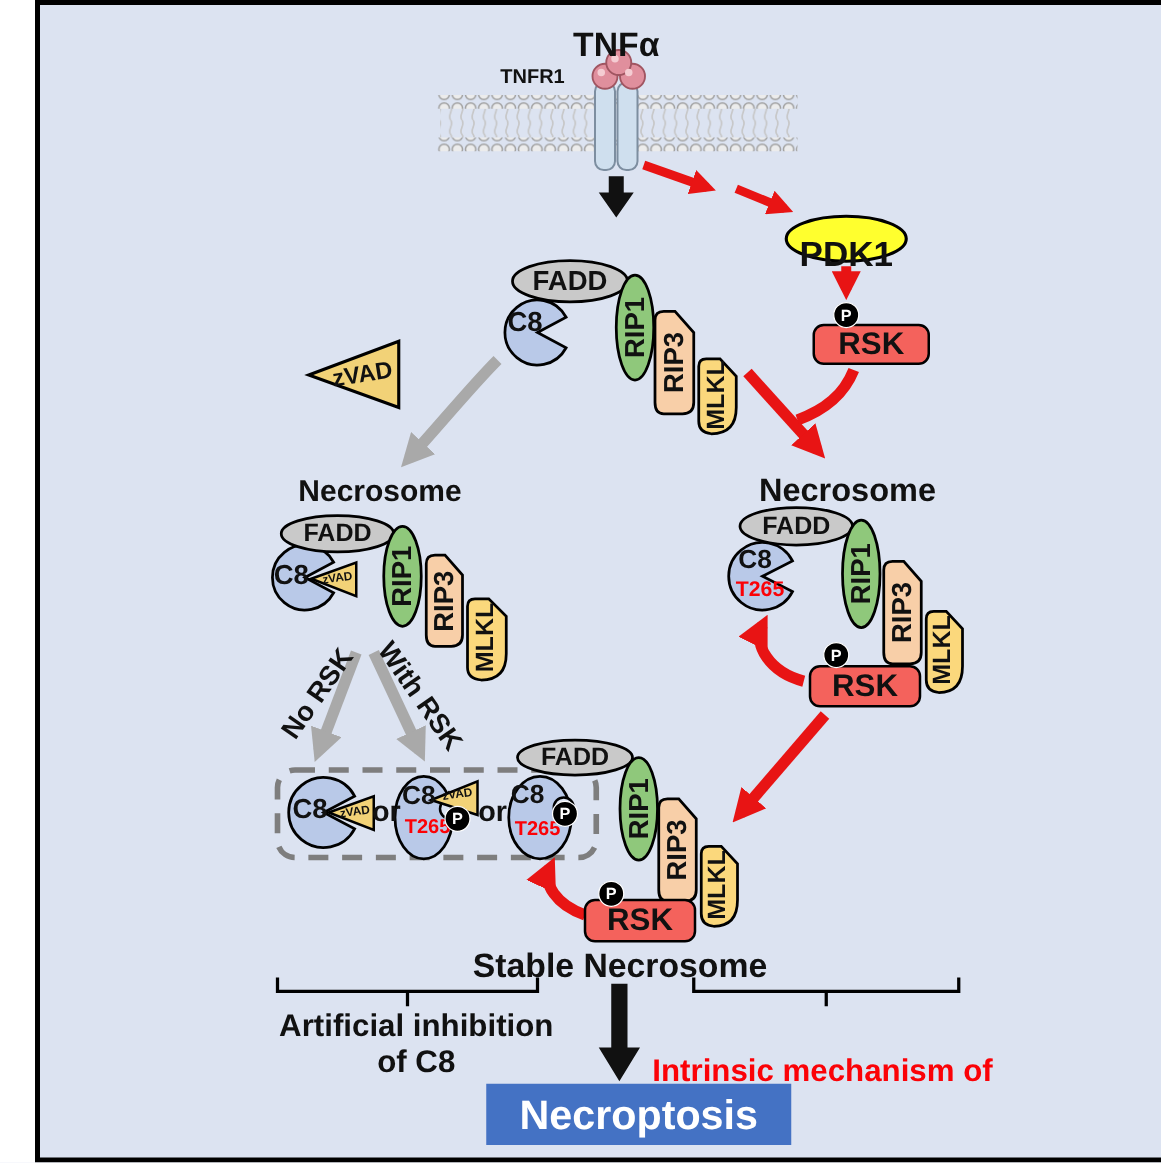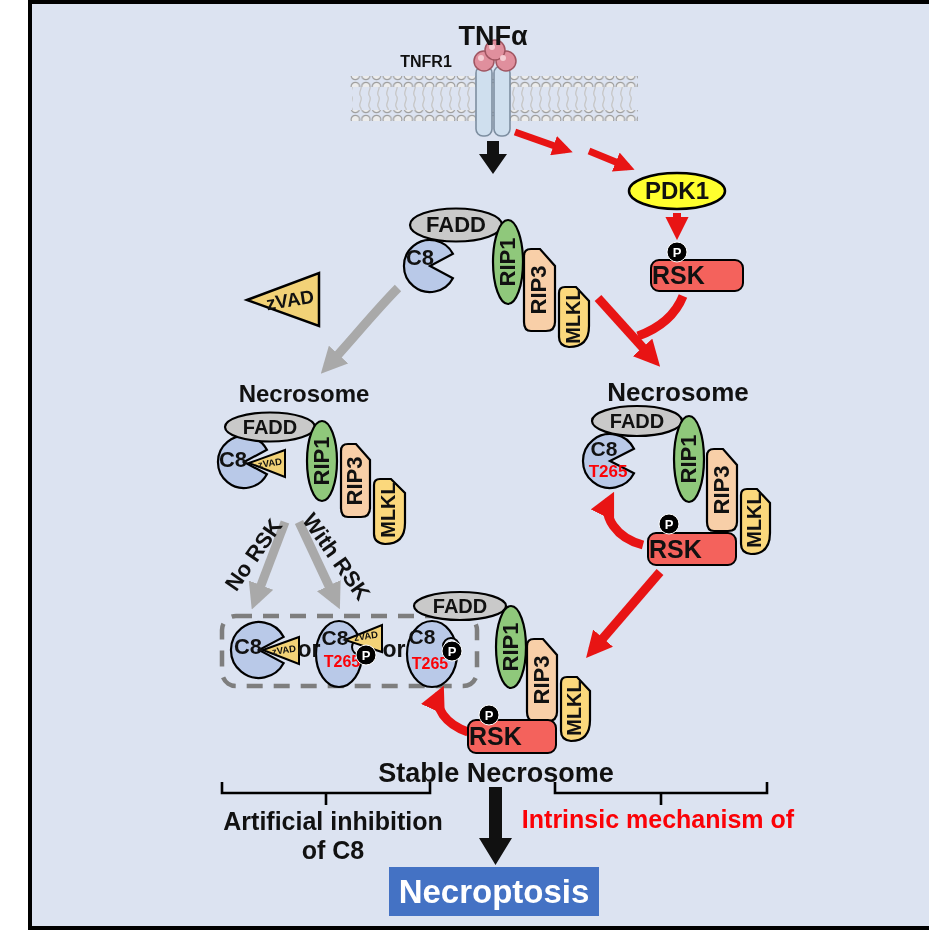--- a/index.html
+++ b/index.html
@@ -7,23 +7,23 @@
           border:4px solid var(--border,#000);box-sizing:border-box;overflow:hidden;margin-left:28px;}
   svg.layer{position:absolute;left:0;top:0;width:921px;height:922px;}
   .lbl{position:absolute;font-weight:bold;color:#111;white-space:nowrap;line-height:1;
        transform:translate(-50%,-50%);}
   .vert{transform:translate(-50%,-50%) rotate(-90deg);}
   .redtxt{color:var(--t265-red,#fb0207);}
   .pball{position:absolute;width:19px;height:19px;border-radius:50%;background:#000;color:#fff;
          font-weight:bold;font-size:13px;display:flex;align-items:center;justify-content:center;
          transform:translate(-50%,-50%);border:1.5px solid #fff;box-sizing:content-box;}
   .rskbox{position:absolute;background:var(--rsk-fill,#f4625c);border:2.5px solid #000;border-radius:9px;
-          display:flex;align-items:center;justify-content:flex-start;font-weight:bold;font-size:25px;color:#111;
+          display:flex;align-items:center;justify-content:center;font-weight:bold;font-size:25px;color:#111;
           box-sizing:border-box;}
-  .necrobox{position:absolute;left:357px;top:863px;width:210px;height:49px;
+  .necrobox{position:absolute;left:357px;top:863px;width:244px;height:49px;
             background:var(--necroptosis-blue,#4472c4);color:#fff;font-weight:bold;font-size:33px;
             display:flex;align-items:center;justify-content:center;text-align:center;}
 </style>
 </head>
 <body>
 
 <div class="canvas">
 
   <svg class="layer" viewBox="0 0 921 922">
     <defs>
@@ -133,21 +133,21 @@
     <path d="M436,728 C413,720 402,703 408,690" style="stroke:var(--arrow-red)" stroke-width="9" fill="none" marker-end="url(#mr)"></path>
 
     <path d="M190,778 L190,789 L398,789 L398,778 M294,789 L294,801" fill="none" stroke="#000" stroke-width="2.6"></path>
     <path d="M523,778 L523,789 L735,789 L735,778 M629,789 L629,801" fill="none" stroke="#000" stroke-width="2.6"></path>
 
     <polygon points="457,783 470,783 470,834 480,834 463.5,861 447,834 457,834" style="fill:var(--arrow-black)"></polygon>
   </svg>
 
   <div class="lbl" style="left:461px;top:32px;font-size:27px">TNFα</div>
   <div class="lbl" style="left:394px;top:58px;font-size:16px">TNFR1</div>
-  <div class="lbl" style="left:645px;top:187px;font-size:24px">PDK1</div>
+  <div class="lbl" style="left:645px;top:200px;font-size:28px">PDK1</div>
 
   <div class="rskbox" style="left:618px;top:255px;width:94px;height:33px">
       <span>RSK</span>
     </div>
   <div class="rskbox" style="left:615px;top:528px;width:90px;height:34px">
       <span>RSK</span>
     </div>
   <div class="rskbox" style="left:435px;top:715px;width:90px;height:35px">
       <span>RSK</span>
     </div>
@@ -209,19 +209,19 @@
   <div class="pball" style="left:334px;top:651px">
       <span>P</span>
     </div>
   <div class="pball" style="left:420px;top:647px">
       <span>P</span>
     </div>
 
   <div class="lbl" style="left:464px;top:769px;font-size:27px">Stable Necrosome</div>
   <div class="lbl" style="left:301px;top:817px;font-size:25px">Artificial inhibition</div>
   <div class="lbl" style="left:301px;top:846px;font-size:25px">of C8</div>
-  <div class="lbl redtxt" style="left:626px;top:815px;font-size:25px">Intrinsic mechanism of</div>
+  <div class="lbl redtxt" style="left:626px;top:853px;font-size:25px">Intrinsic mechanism of</div>
 
   <div class="necrobox">
       <span>Necroptosis</span>
     </div>
 
 </div>
 
 </body></html>

